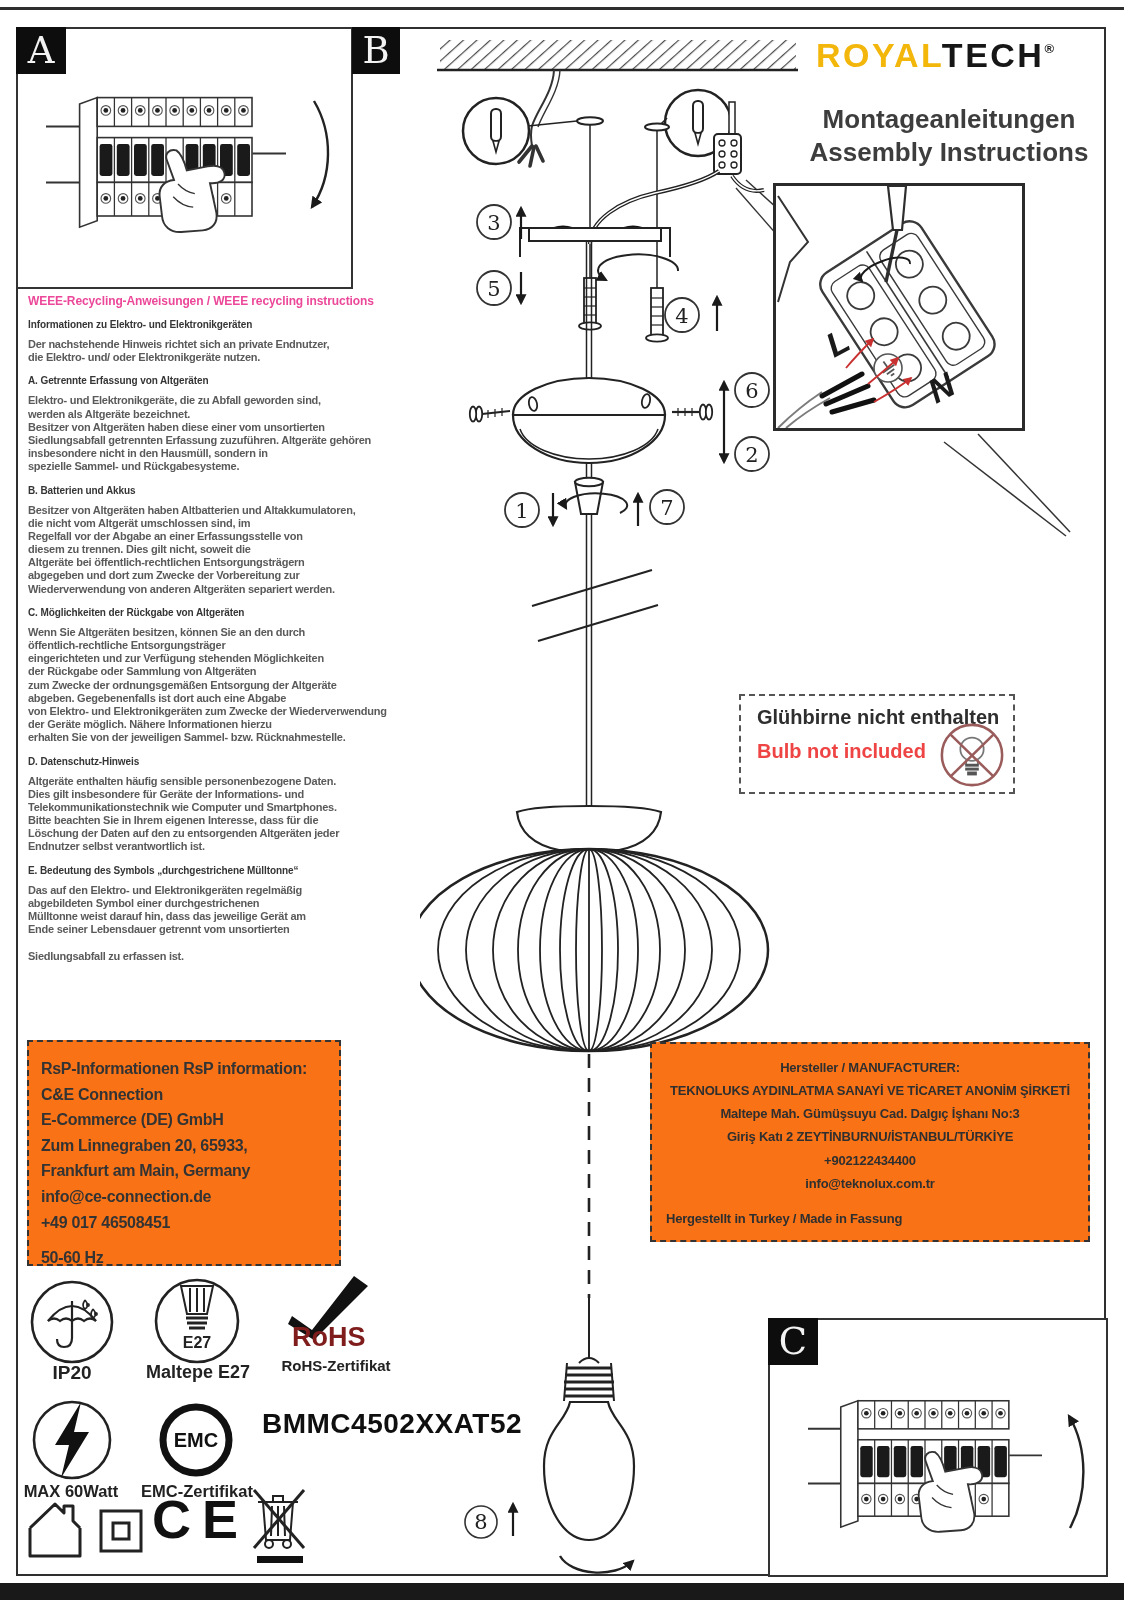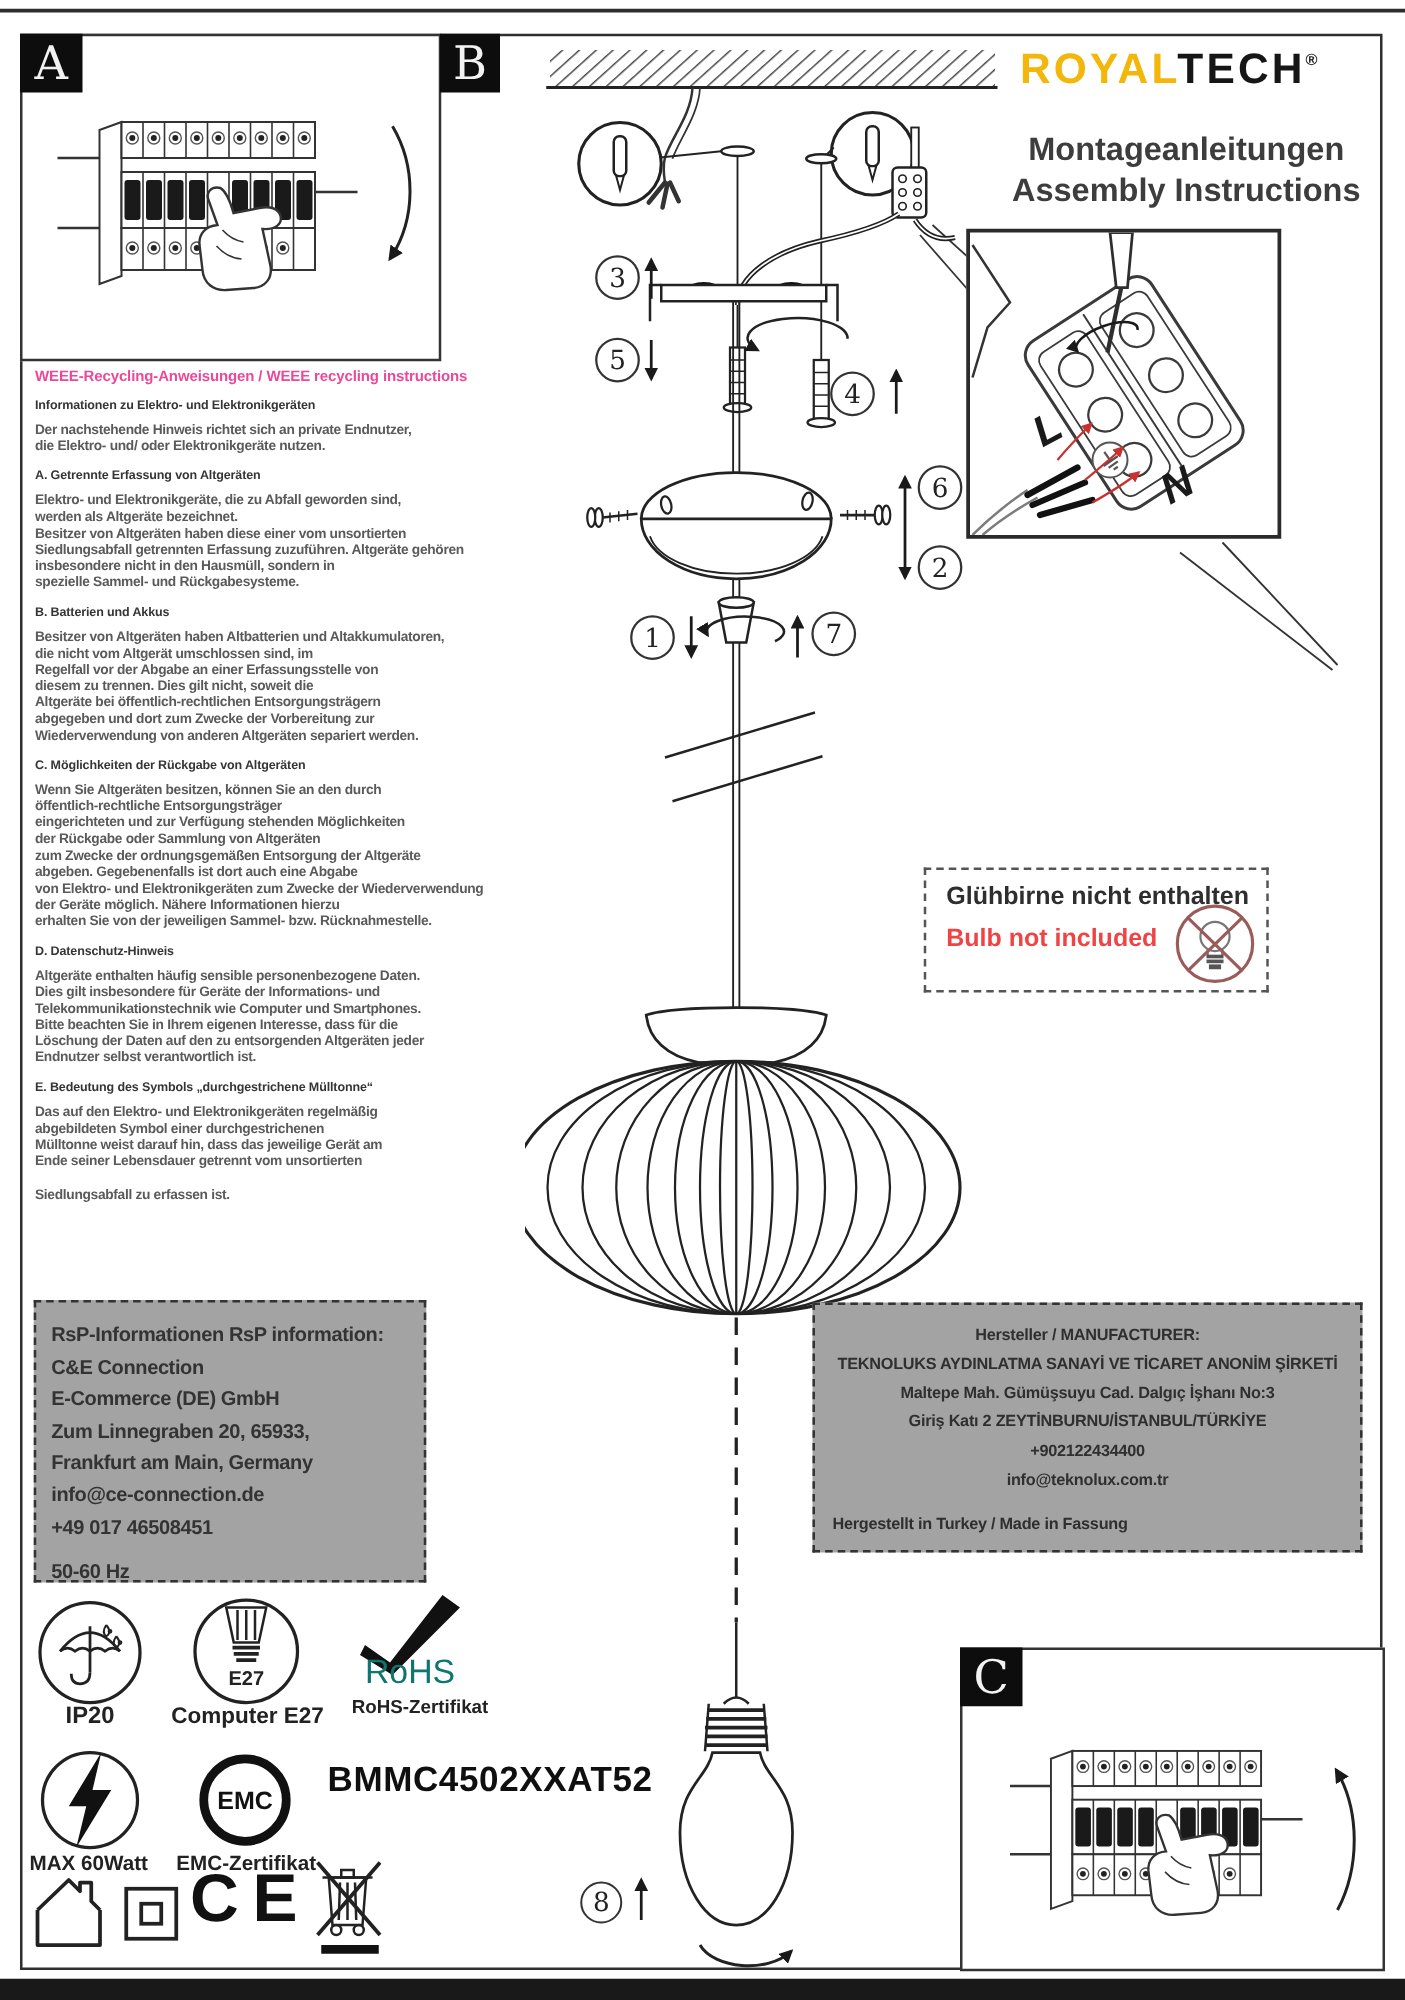--- a/index.html
+++ b/index.html
@@ -35,32 +35,32 @@
   .weee-heading{font-size:10px;font-weight:700;color:#353535;letter-spacing:-0.1px;margin:11px 0 8px 0;}
   .weee-body{font-size:11px;font-weight:700;color:#5a5a5a;line-height:1.2;letter-spacing:-0.25px;white-space:pre-line;}
 
   .wiring-box{left:773px;top:183px;width:252px;height:248px;border:3px solid #2b2b2b;box-sizing:border-box;background:#fff;}
 
   .bulb-note{left:739px;top:694px;width:276px;height:100px;border:2px dashed #555;box-sizing:border-box;padding:10px 0 0 16px;}
   .bulb-note .l1{font-size:20px;font-weight:600;color:#2e2e2e;margin-bottom:11px;}
   .bulb-note .l2{font-size:20px;font-weight:600;color:#ef4444;}
   .bulb-note-icon{position:absolute;right:6px;bottom:2px;}
 
-  .dash-box{border:2px dashed #333;box-sizing:border-box;background:#a3a3a3;}
+  .dash-box{border:2px dashed #333;box-sizing:border-box;background:#f97316;}
   .rsp-box{left:27px;top:1040px;width:314px;height:226px;padding:14px 12px;}
   .rsp-text{font-size:16px;font-weight:700;color:#333;line-height:1.6;letter-spacing:-0.3px;white-space:pre-line;}
   .rsp-hz{font-size:16px;font-weight:700;color:#333;margin-top:14px;letter-spacing:-0.3px;}
   .mfr-box{left:650px;top:1042px;width:440px;height:200px;padding:12px 14px;}
   .mfr-text{font-size:13px;font-weight:700;color:#2f2f2f;line-height:1.78;letter-spacing:-0.2px;white-space:pre-line;text-align:center;}
   .mfr-made{font-size:13px;font-weight:700;color:#2f2f2f;margin-top:16px;letter-spacing:-0.2px;}
 
   .cert-label{text-align:center;font-weight:700;color:#222;}
   .ip20-label{left:28px;top:1362px;width:88px;font-size:19px;}
   .e27-label{left:128px;top:1362px;width:140px;font-size:18px;}
-  .rohs-text{left:292px;top:1322px;font-size:27px;font-weight:400;color:#0f766e;letter-spacing:0;}
+  .rohs-text{left:292px;top:1322px;font-size:27px;font-weight:700;color:#7f1d1d;letter-spacing:0;}
   .rohs-label{left:266px;top:1357px;width:140px;font-size:15px;}
   .watt-label{left:14px;top:1482px;width:114px;font-size:16.5px;}
   .emc-label{left:138px;top:1482px;width:118px;font-size:16.5px;}
   .code{left:238px;top:1408px;font-size:28px;font-weight:800;color:#0f0f0f;letter-spacing:0.5px;margin-left:24px;}
   .ce-text{left:152px;top:1488px;font-size:54px;font-weight:700;color:#111;letter-spacing:11px;font-family:"Liberation Sans",sans-serif;}
 
   svg{display:block;}
   text{font-family:"Liberation Sans",sans-serif;}
   .stepnum{font-family:"DejaVu Serif",serif;font-size:21px;fill:#222;}
 </style>
@@ -551,21 +551,21 @@
     <polygon points="29,10 61,10 55,38 35,38" fill="#fff"></polygon>
     <line x1="38" y1="12" x2="38" y2="36"></line>
       <line x1="45" y1="12" x2="45" y2="36"></line>
       <line x1="52" y1="12" x2="52" y2="36"></line>
     <line x1="34" y1="42" x2="56" y2="42" stroke-width="3"></line>
     <line x1="35" y1="47" x2="55" y2="47" stroke-width="3"></line>
     <line x1="37" y1="52" x2="53" y2="52" stroke-width="3"></line>
   </g>
   <text x="45" y="72" text-anchor="middle" font-size="16" font-weight="bold" fill="#222">E27</text>
 </svg>
-<div class="abs cert-label e27-label">Computer E27</div>
+<div class="abs cert-label e27-label">Maltepe E27</div>
 
 <svg class="abs" style="left:288px;top:1276px" width="82" height="64" viewBox="0 0 82 64">
   <polygon points="4,40 24,54 66,0 80,10 26,64 0,48" fill="#111"></polygon>
 </svg>
 <div class="abs rohs-text">RoHS</div>
 <div class="abs cert-label rohs-label">RoHS-Zertifikat</div>
 
 <svg class="abs" style="left:30px;top:1398px" width="84" height="84" viewBox="0 0 84 84">
   <circle cx="42" cy="42" r="38" fill="none" stroke="#222" stroke-width="2.6"></circle>
   <polygon points="51,4 25,47 39,47 31,80 59,34 44,34" fill="#111"></polygon>

